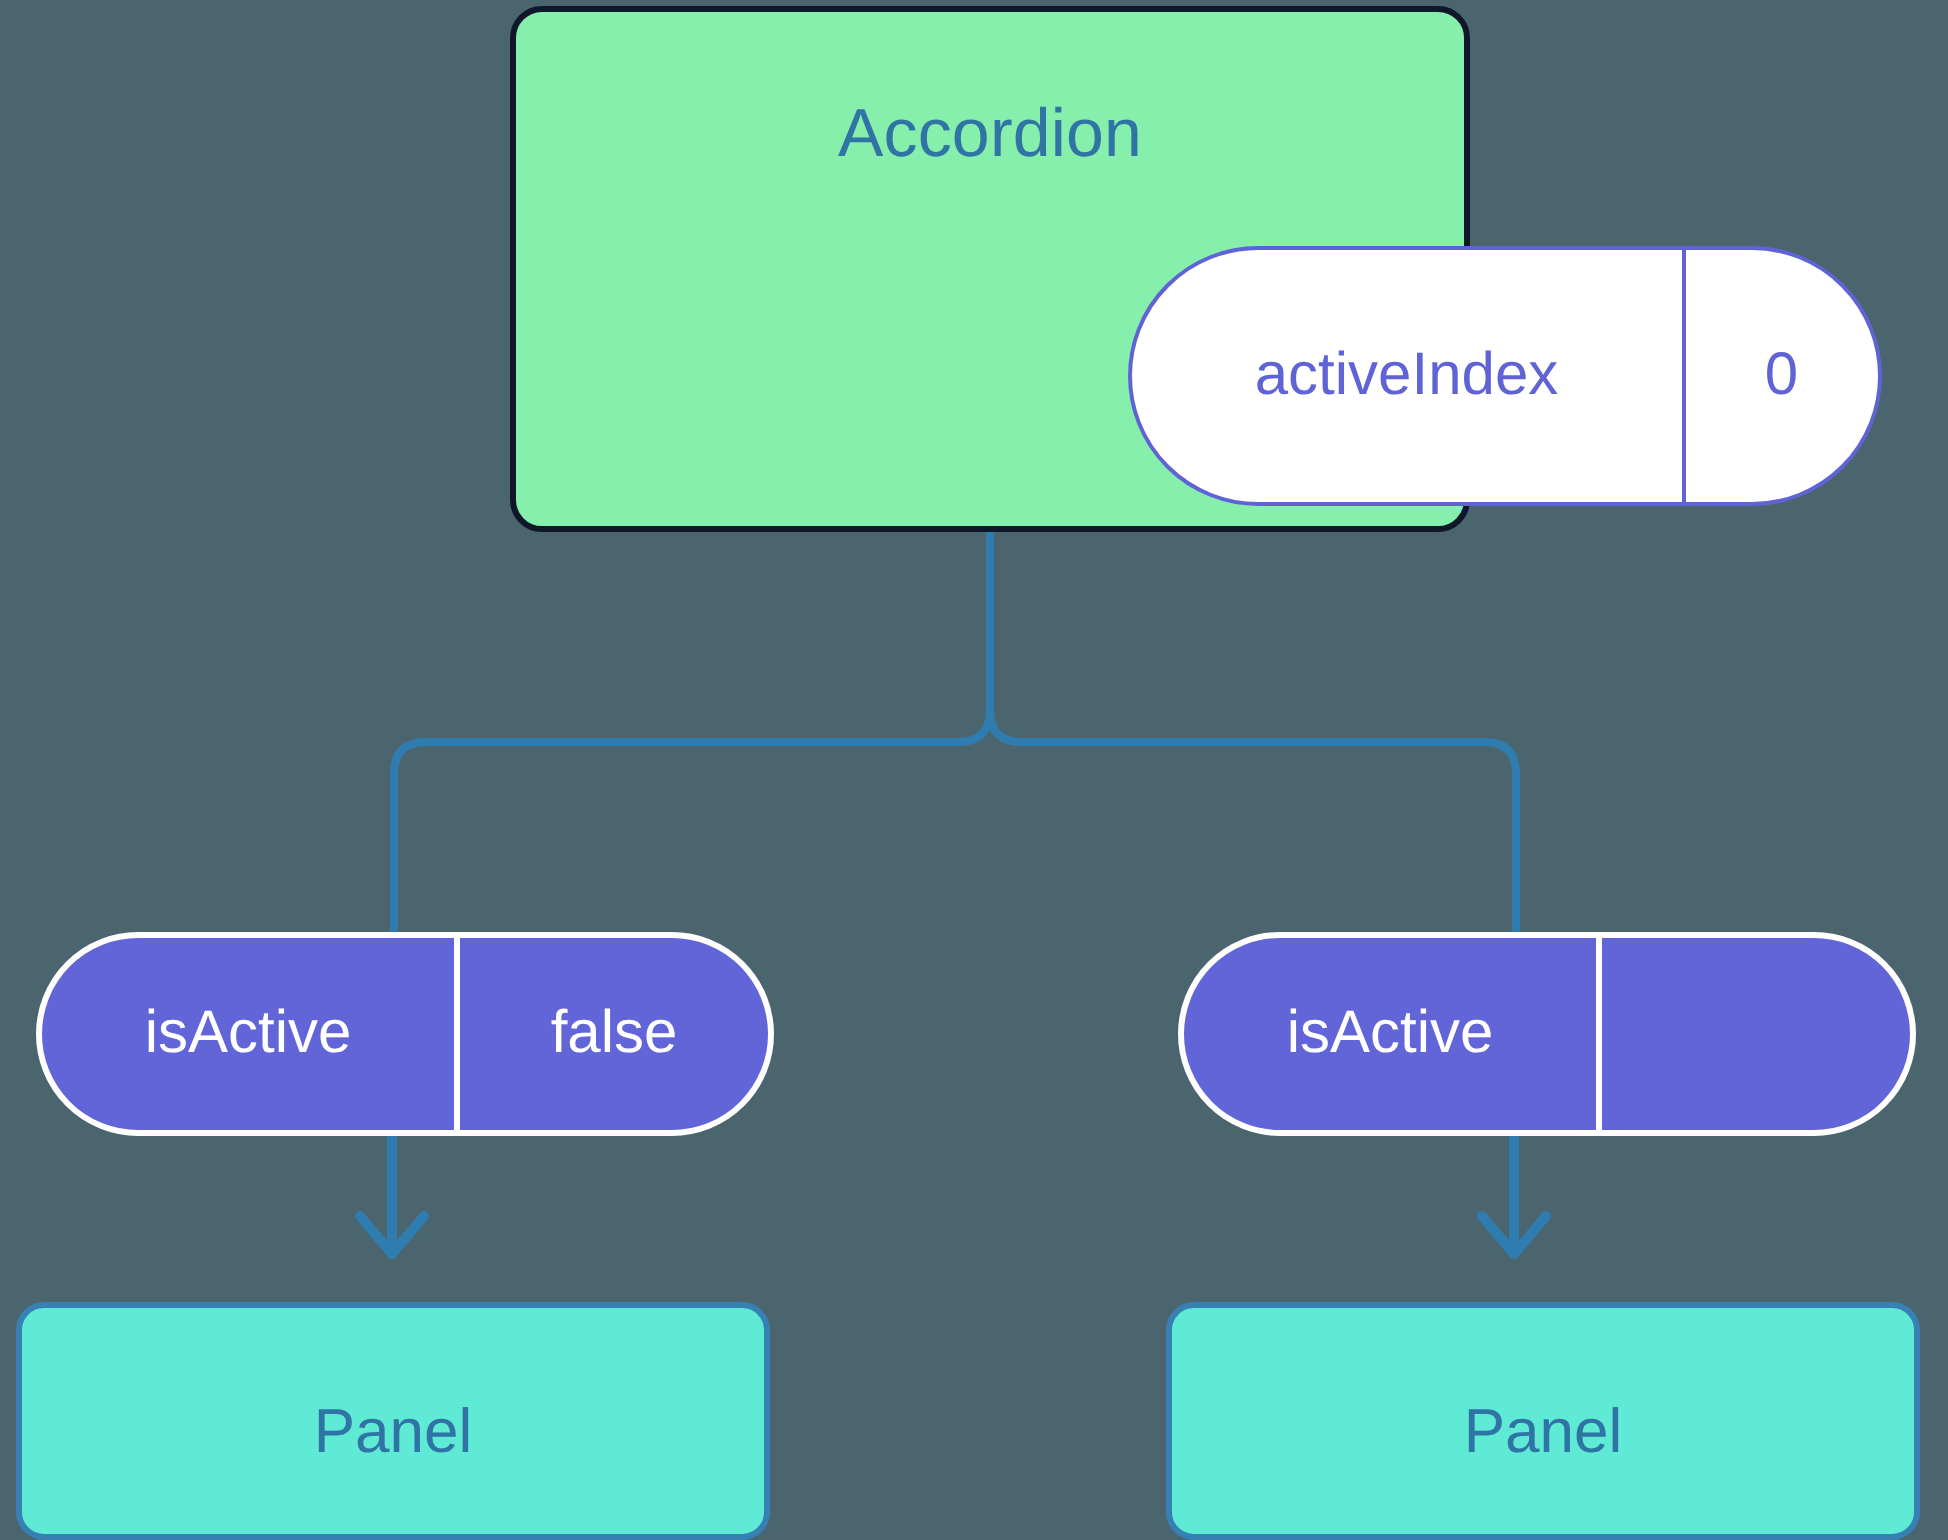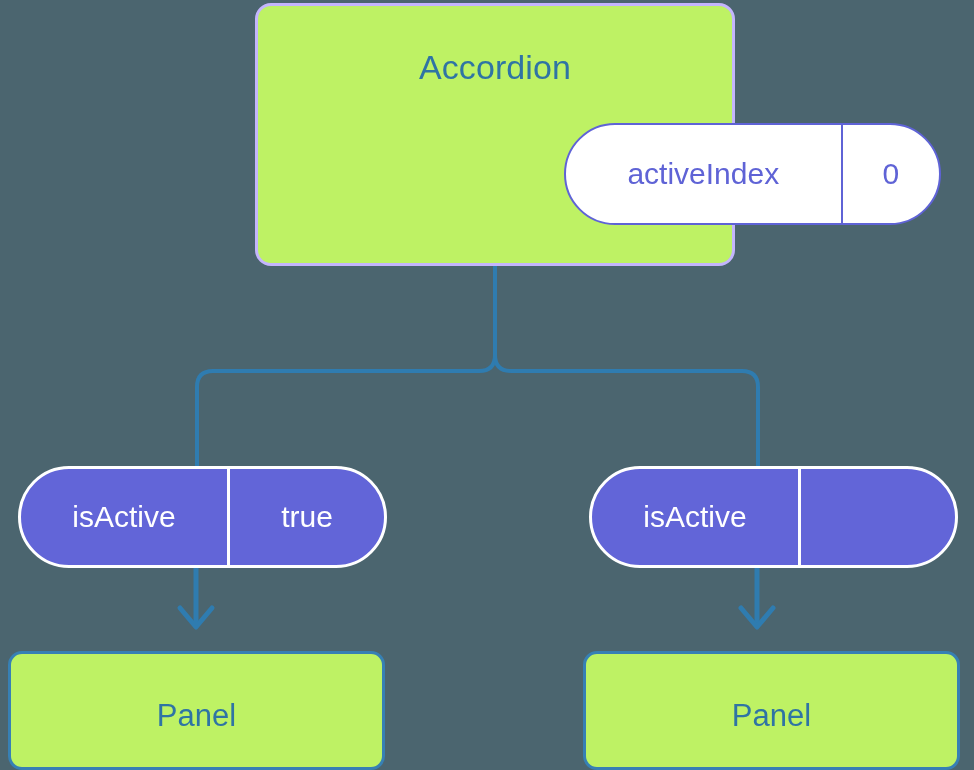--- a/index.html
+++ b/index.html
@@ -29,22 +29,22 @@
     left: 0;
     top: 0;
     width: 974px;
     height: 770px;
     pointer-events: none;
   }
 
   
   .card {
     position: absolute;
-    background: #bef264;
-    border: 3px solid #c4b5fd;
+    background: #86efac;
+    border: 3px solid #0f172a;
     border-radius: 14px;
     box-sizing: border-box;
   }
   #accordion-card {
     left: 255px;
     top: 3px;
     width: 480px;
     height: 263px;
     border-radius: 16px;
   }
@@ -77,21 +77,21 @@
     font-weight: 400;
     white-space: nowrap;
     box-sizing: border-box;
   }
 
   
   #state-pill {
     left: 306px;
     top: 117px;
     width: 377px;
-    height: 102px;
+    height: 130px;
     border: 2px solid #5f63d6;
     background: #ffffff;
   }
   #state-pill .seg {
     color: #5f63d6;
   }
   #state-pill .seg-key {
     width: 278px;
     border-right: 2px solid #5f63d6;
   }
@@ -125,21 +125,21 @@
     left: 589px;
     top: 466px;
     width: 369px;
   }
   #pill-right .seg-key { width: 209px; }
   #pill-right .seg-val { width: 154px; }
 
   
   .panel-card {
     position: absolute;
-    background: #bef264;
+    background: #5eead4;
     border: 3px solid #3780b4;
     border-radius: 14px;
     box-sizing: border-box;
   }
   .panel-label {
     position: absolute;
     left: 0;
     right: 0;
     top: 44px;
     text-align: center;
@@ -185,21 +185,21 @@
     <div id="accordion-title">Accordion</div>
 
     <div class="pill" id="state-pill">
       <div class="seg seg-key">activeIndex</div>
       <div class="seg seg-val">0</div>
     </div>
   </div>
 
   <div class="pill pill-filled" id="pill-left">
     <div class="seg seg-key">isActive</div>
-    <div class="seg seg-val">true</div>
+    <div class="seg seg-val">false</div>
   </div>
 
   <div class="pill pill-filled" id="pill-right">
     <div class="seg seg-key">isActive</div>
   </div>
 
   <div class="panel-card" id="panel-left">
     <div class="panel-label">Panel</div>
   </div>
 

